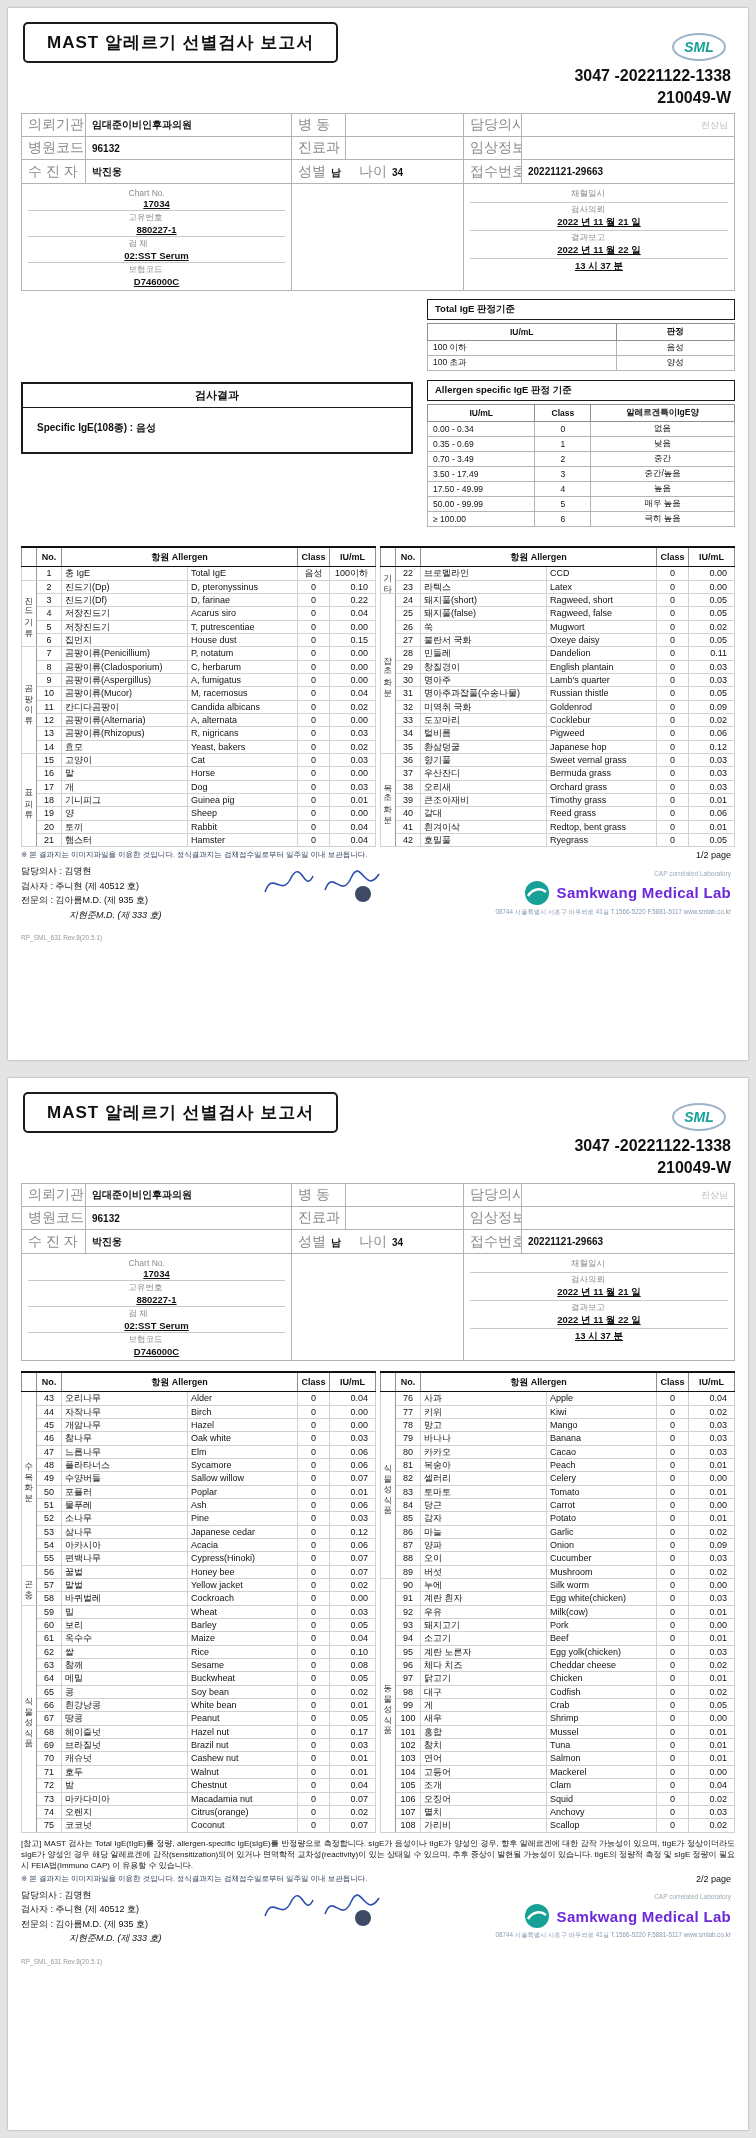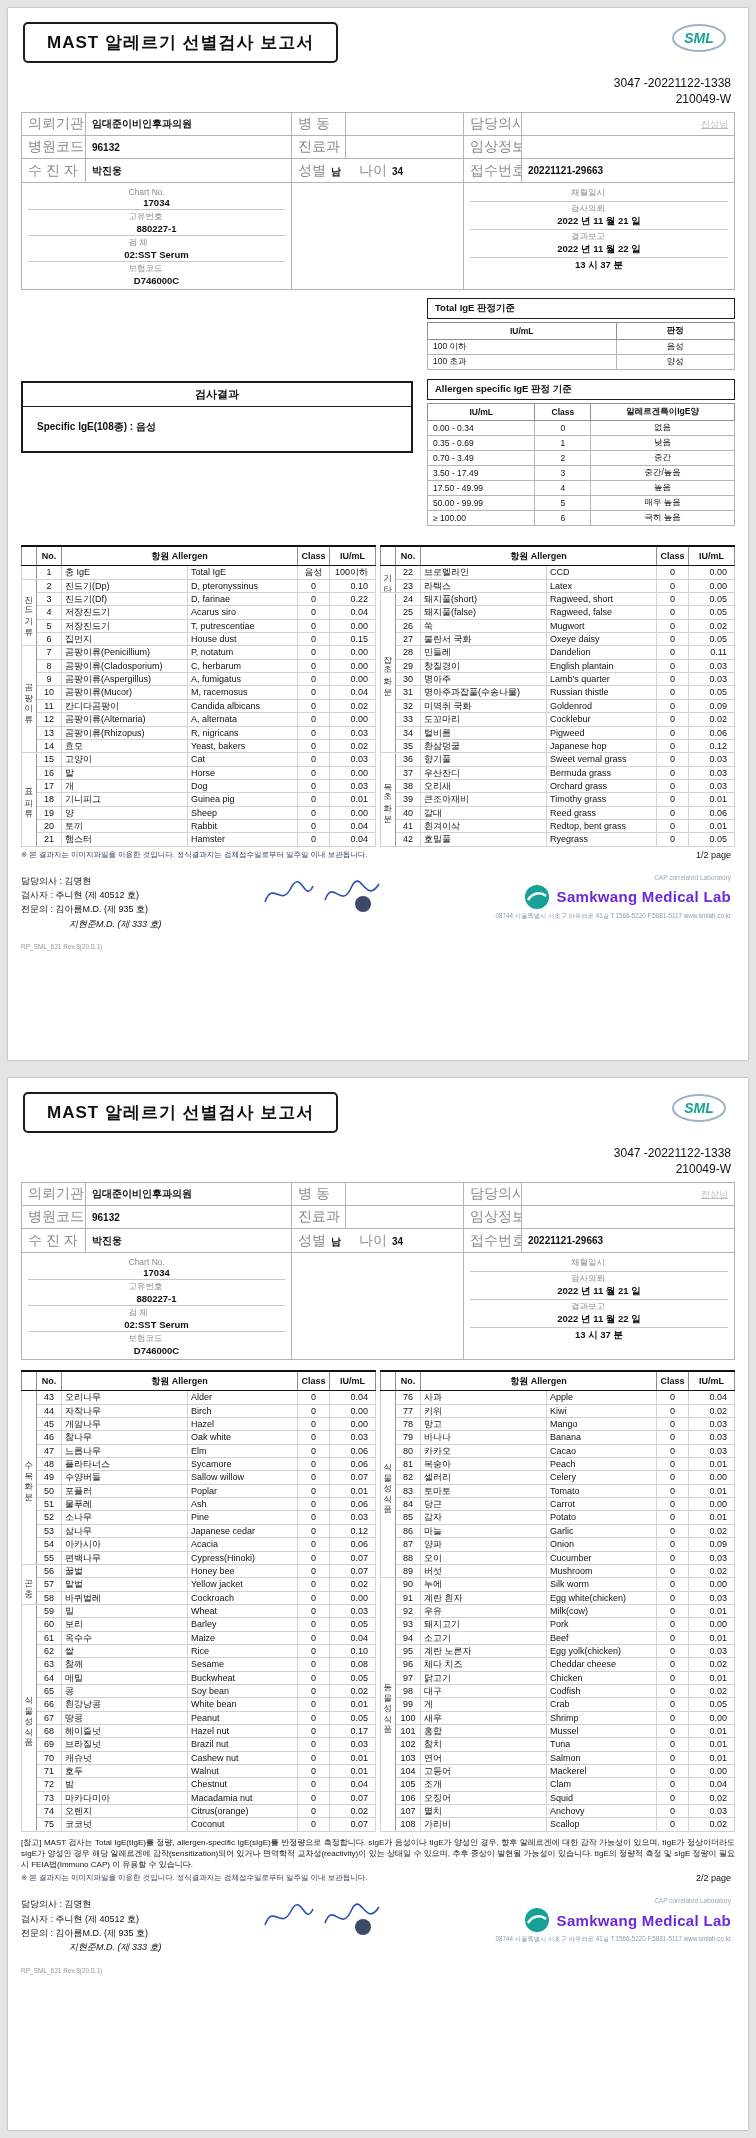--- a/index.html
+++ b/index.html
@@ -1,33 +1,33 @@
 <!DOCTYPE html>
 <html><head>
 <meta charset="utf-8">
 <style>
   *{box-sizing:border-box;}
   body{margin:0;width:756px;background:#e4e4e4;font-family:"Liberation Sans","DejaVu Sans",sans-serif;color:#111;}
   .page{width:740px;height:1052px;margin:0 auto;background:#fff;padding:12px 13px 0;position:relative;overflow:hidden;box-shadow:0 0 2px rgba(0,0,0,.35);}
   .page1{margin-top:8px;margin-bottom:18px;}
   .page2{margin-bottom:8px;}
-  .hdr-row{display:flex;align-items:flex-start;justify-content:space-between;padding:2px 8px 0 2px;}
+  .hdr-row{display:flex;align-items:flex-end;justify-content:space-between;padding:2px 8px 0 2px;}
   .title-box{border:2px solid #1c1c1c;border-radius:5px;padding:7px 22px;font-size:17px;font-weight:bold;letter-spacing:1px;white-space:nowrap;}
-  .doc-nums{text-align:right;font-size:12px;font-weight:normal;line-height:1.35;margin:12px 4px 5px 0;}
+  .doc-nums{text-align:right;font-size:16px;font-weight:bold;line-height:1.35;margin:2px 4px 5px 0;}
   
   .pt{width:100%;border-collapse:collapse;table-layout:fixed;}
   .pt td{border:1px solid #b3b3b3;padding:2px 6px;height:21px;vertical-align:middle;overflow:hidden;}
   .pt .lbl{color:#8b8b8b;font-size:14px;white-space:nowrap;}
   .pt .val{font-weight:bold;font-size:10px;}
-  .pt .val-gray{color:#bdbdbd;font-size:9px;text-align:right;text-decoration:underline;}
+  .pt .val-gray{color:#bdbdbd;font-size:9px;text-align:right;}
   .pt tr.tall td{height:74px;vertical-align:top;padding-top:3px;}
   .irow{display:flex;align-items:center;border-bottom:1px solid #c8c8c8;padding:1px 0;min-height:16px;flex-direction:column;}
   .irow:last-child{border-bottom:none;}
   .ilbl{width:56px;color:#8b8b8b;font-size:8.5px;flex:none;}
-  .ival{font-weight:bold;font-size:9.5px;white-space:nowrap;}
+  .ival{font-weight:bold;font-size:9.5px;white-space:nowrap;text-decoration:underline;}
   .sp{margin:0 18px 0 5px;}
   .ml{margin-left:5px;}
   
   .results-row{display:flex;gap:14px;margin-top:8px;align-items:center;}
   .summary-box{width:392px;border:2px solid #1c1c1c;}
   .summary-title{text-align:center;font-weight:bold;font-size:11px;padding:4px 0;border-bottom:1.5px solid #1c1c1c;}
   .summary-body{padding:10px 14px 14px;font-size:10px;font-weight:bold;line-height:2.0;}
   .criteria-col{flex:1;}
   .crit-title{border:1.5px solid #1c1c1c;font-weight:bold;font-size:9.5px;padding:3px 7px;margin-bottom:3px;}
   .crit{width:100%;border-collapse:collapse;margin-bottom:9px;}
@@ -43,21 +43,21 @@
   .alg td.cls{text-align:center;}
   .alg td.iu{text-align:right;padding-right:7px;}
   .alg td.grp{text-align:center;vertical-align:middle;border-right:1px solid #999;padding:0;}
   .vlab{writing-mode:vertical-rl;text-orientation:upright;font-size:8.5px;letter-spacing:2px;color:#333;line-height:1;display:inline-block;}
   .cg{width:15px}.cno{width:25px}.ckr{width:126px}.cen{width:110px}.ccls{width:32px}.ciu{width:46px}
   
   .note-row{display:flex;justify-content:space-between;align-items:flex-start;margin-top:3px;}
   .img-note{font-size:7.5px;color:#33415c;}
   .pageno{font-size:9px;margin-right:4px;white-space:nowrap;}
   .ref-note{font-size:8px;line-height:1.4;margin-top:5px;text-align:justify;color:#141414;}
-  .footer{display:flex;margin-top:14px;position:relative;align-items:flex-start;}
+  .footer{display:flex;margin-top:4px;position:relative;align-items:center;}
   .staff{font-size:9px;line-height:1.6;}
   .staff .indent{padding-left:48px;font-style:italic;}
   .sigs{position:absolute;left:238px;top:-2px;}
   .lab-col{margin-left:auto;text-align:right;padding-right:4px;}
   .cap{font-size:6.5px;color:#9aaab5;margin-bottom:3px;}
   .lab-row{display:flex;align-items:center;gap:7px;justify-content:flex-end;}
   .lab-name{color:#6d28d9;font-weight:bold;font-size:15px;letter-spacing:.3px;}
   .addr{font-size:6.3px;color:#8a9bb0;margin-top:2px;}
   .form-code{font-size:6.5px;color:#999;margin-top:12px;}
 </style>

